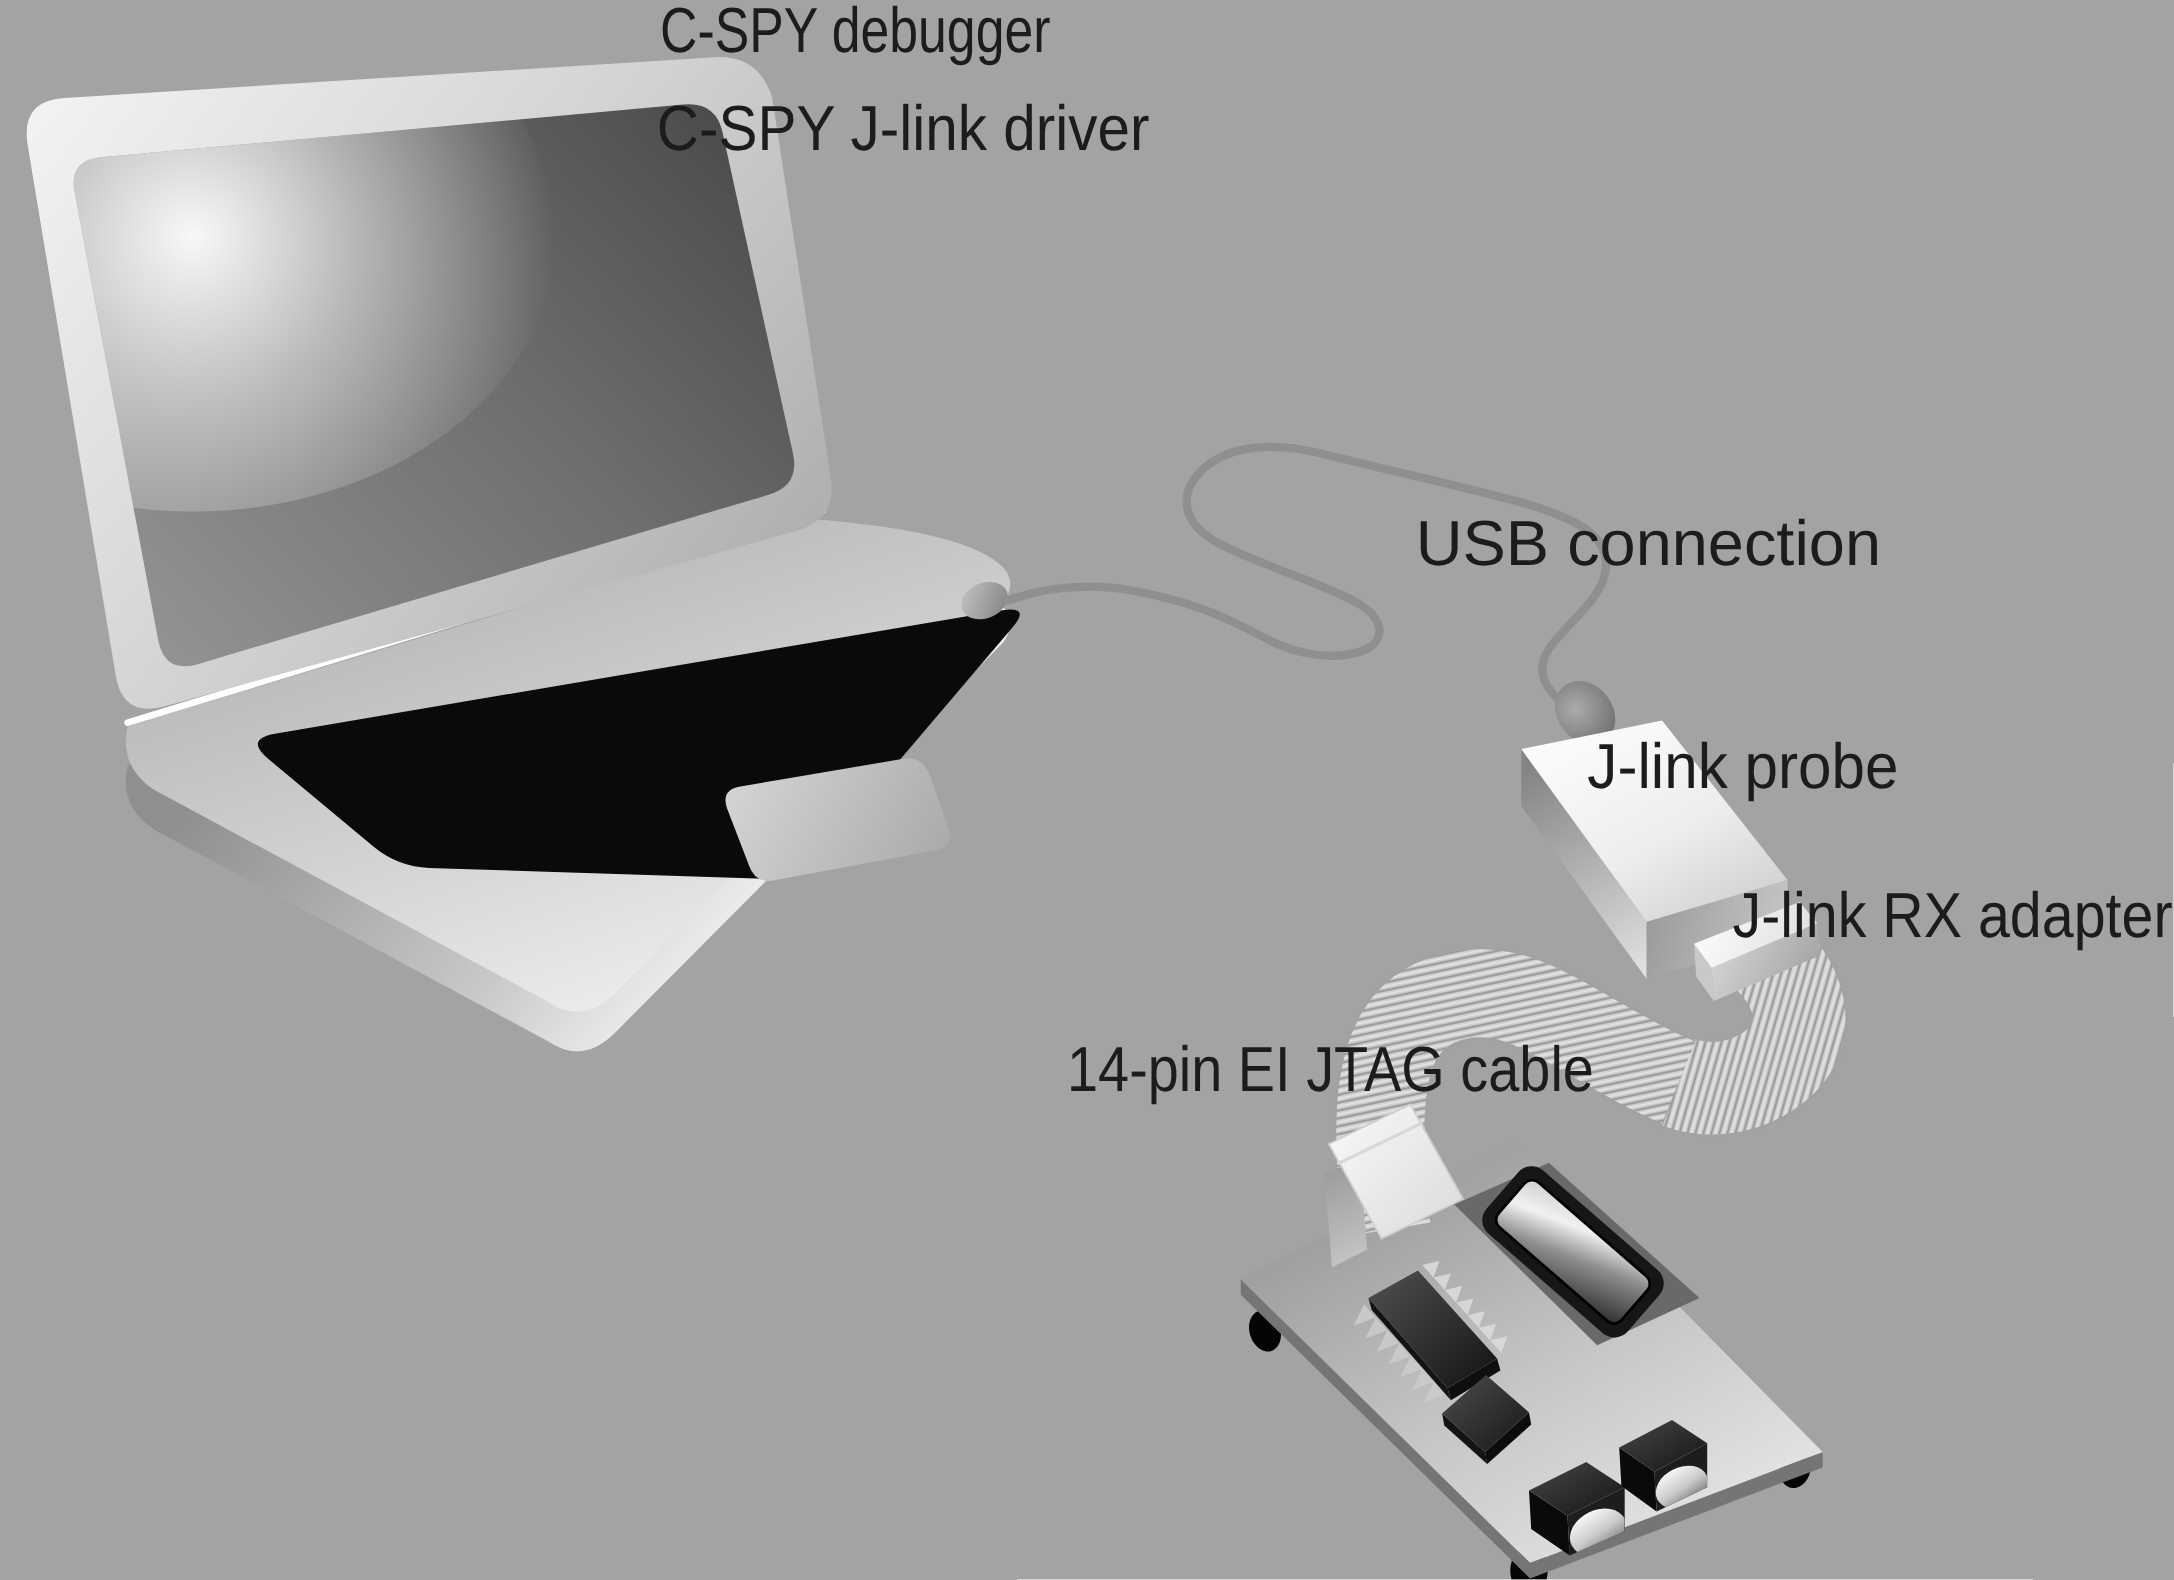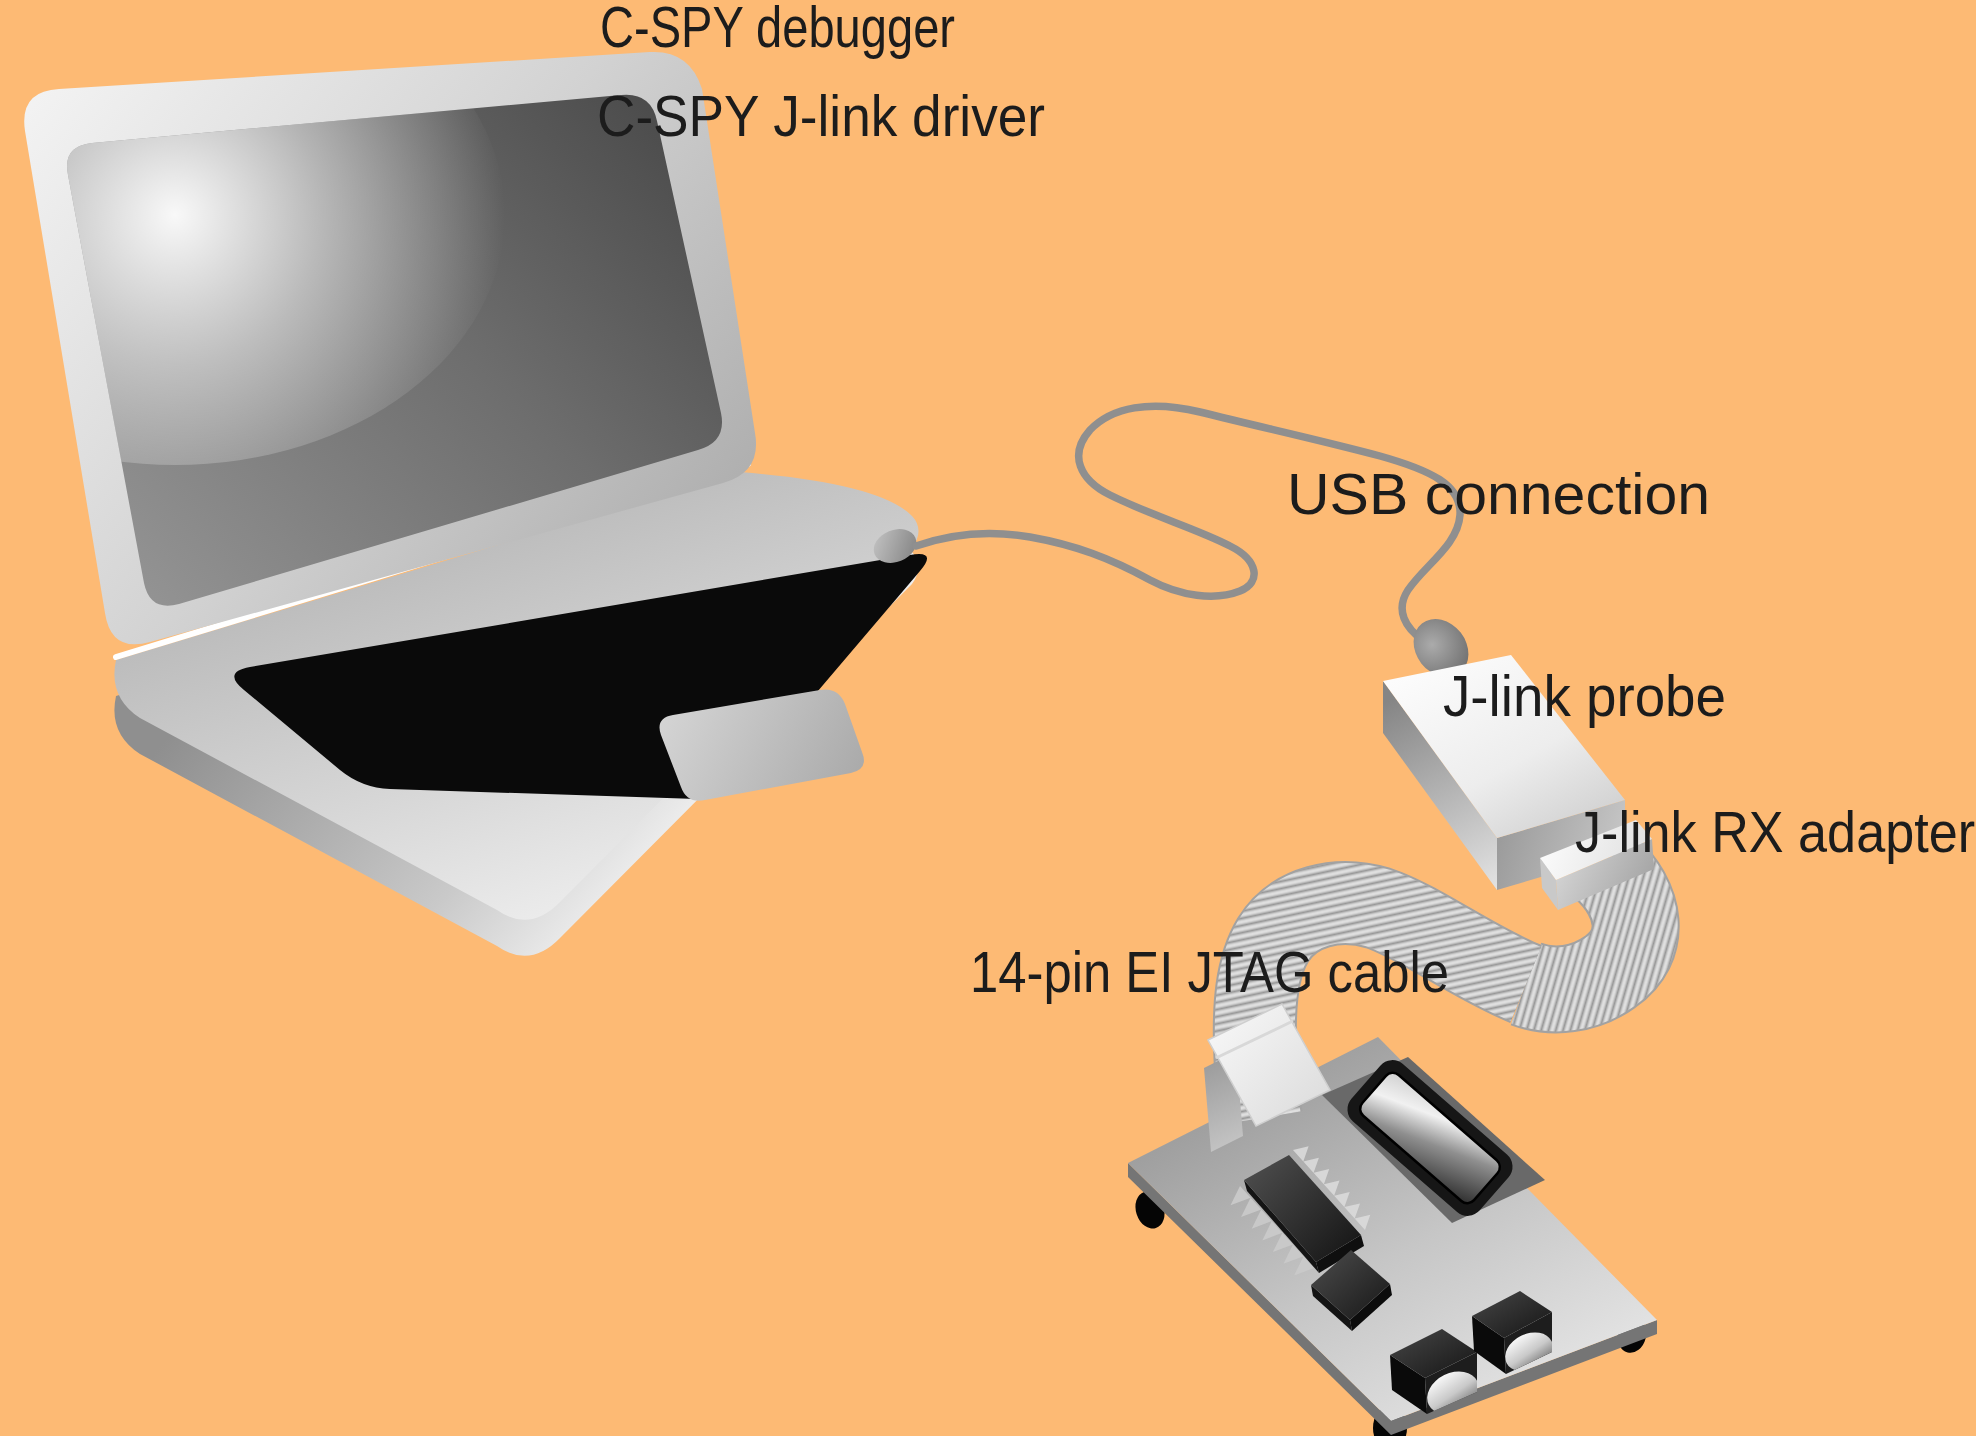--- a/index.html
+++ b/index.html
@@ -1,16 +1,16 @@
 <!DOCTYPE html>
 <html><head>
 <meta charset="utf-8">
 <style>
   html, body { margin: 0; padding: 0; background: #ffffff; }
-  .stage { width: 1976px; height: 1436px; position: relative; background: #fdba74; overflow: hidden; }
+  .stage { width: 1976px; height: 1436px; position: relative; background: #a3a3a3; overflow: hidden; }
   svg { display: block; }
   text {
     font-family: "Liberation Sans", sans-serif;
     font-size: 58px;
     fill: #1c1c1c;
   }
 </style>
 </head>
 <body>
 

